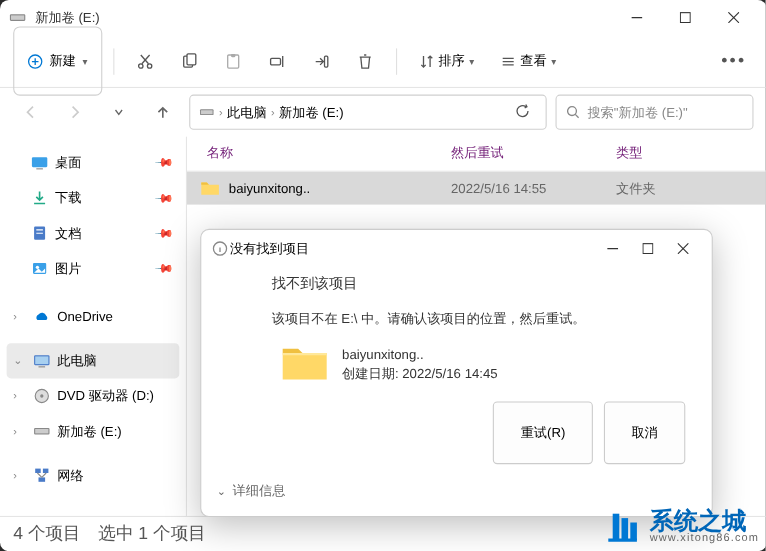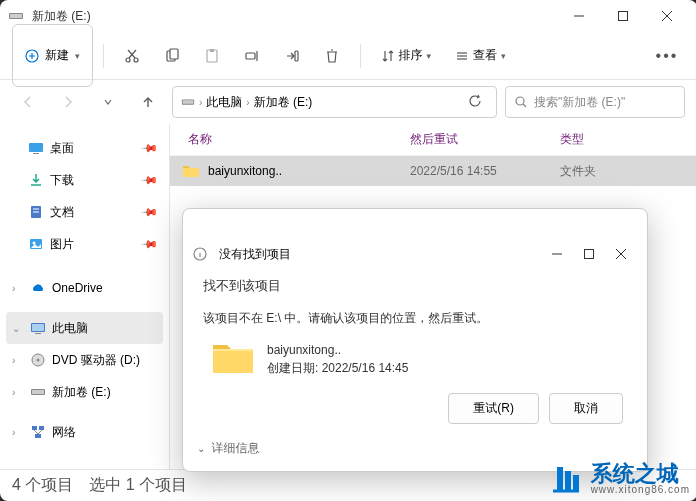--- a/index.html
+++ b/index.html
@@ -47,32 +47,32 @@
     .col-type { flex: 1; }
     .file-row { height: 30px; display: flex; align-items: center; font-size: 12px; cursor: pointer; }
     .file-row.sel { background: #d9d9d9; }
     .file-row .fname { flex: 0 0 240px; display: flex; align-items: center; gap: 8px; padding-left: 12px; }
     .file-row .fdate { flex: 0 0 150px; color: #666; }
     .file-row .ftype { flex: 1; color: #666; }
     
     .statusbar { height: 32px; border-top: 1px solid #e5e5e5; display: flex; align-items: center; padding: 0 12px; font-size: 16px; color: #555; gap: 16px; }
     
     .dialog { position: absolute; top: 208px; left: 182px; width: 466px; background: #fff; border: 1px solid #ccc; border-radius: 8px; box-shadow: 0 8px 32px rgba(0,0,0,0.25); display: flex; flex-direction: column; padding-bottom: 14px; }
-    .dlg-title { height: 34px; display: flex; align-items: center; padding: 0 10px; font-size: 12px; gap: 12px; margin-top: 28px; }
+    .dlg-title { height: 34px; display: flex; align-items: center; padding: 0 10px; font-size: 12px; gap: 2px; }
     .dlg-title .t { flex: 1; }
     .dlg-controls { display: flex; gap: 0; }
     .dlg-btn { width: 32px; height: 28px; display: flex; align-items: center; justify-content: center; cursor: pointer; }
-    .dlg-body { padding: 6px 20px 10px 20px; font-size: 12px; color: #333; }
+    .dlg-body { padding: 6px 20px 10px 20px; font-size: 12px; color: #333; margin-left: 44px; }
     .dlg-heading { font-size: 13px; margin-bottom: 14px; }
     .dlg-msg { margin-bottom: 14px; line-height: 1.5; }
     .dlg-item { display: flex; gap: 12px; align-items: center; margin-bottom: 16px; padding-left: 8px; }
     .dlg-folder-icon { width: 44px; height: 36px; }
     .dlg-item-info { font-size: 12px; line-height: 1.5; }
     .dlg-actions { display: flex; justify-content: flex-end; gap: 10px; padding-right: 4px; }
-    .dlg-action { padding: 6px 24px; border: 1px solid #ccc; border-radius: 4px; background: #fdfdfd; font-size: 12px; cursor: pointer; }
+    .dlg-action { padding: 19px 24px; border: 1px solid #ccc; border-radius: 4px; background: #fdfdfd; font-size: 12px; cursor: pointer; }
     .dlg-details { display: flex; align-items: center; gap: 6px; padding: 6px 14px 0 14px; font-size: 12px; color: #666; cursor: pointer; }
     
     .watermark { position: absolute; right: 6px; bottom: 4px; display: flex; align-items: center; gap: 8px; }
     .wm-logo { width: 36px; height: 36px; }
     .wm-text { font-size: 22px; font-weight: bold; color: #0066b8; display: flex; flex-direction: column; line-height: 1; }
     .wm-sub { font-size: 10px; color: #666; font-weight: normal; letter-spacing: 1px; }
     
     .folder-svg { fill: #ffd867; }
     .chev-down { font-size: 9px; color: #666; }
   </style>

